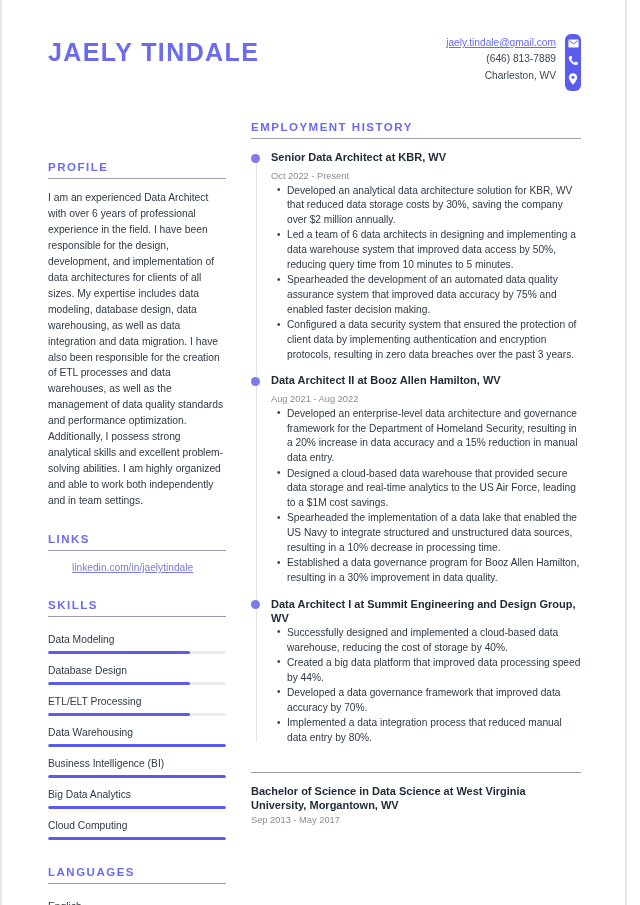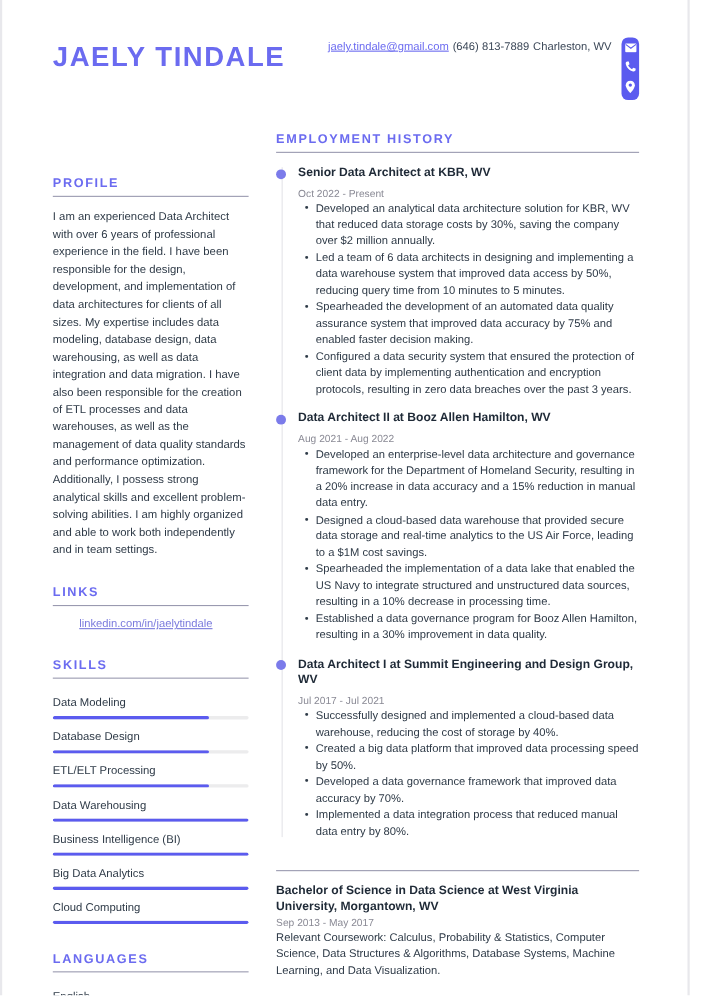--- a/index.html
+++ b/index.html
@@ -49,21 +49,21 @@
 
   #contact-block {
     text-align: right;
     display: flex;
     align-items: flex-start;
     gap: 0px;
   }
 
   .contact-lines {
     display: flex;
-    flex-direction: row;
+    flex-direction: column;
     gap: 3.5px;
     padding-top: 3px;
     padding-right: 9px;
   }
 
   .contact-line {
     font-size: 10.2px;
     color: #3c4858;
     line-height: 1.25;
     white-space: nowrap;
@@ -395,38 +395,36 @@
               <ul class="job-bullets">
                 <li>Developed an enterprise-level data architecture and governance framework for the Department of Homeland Security, resulting in a 20% increase in data accuracy and a 15% reduction in manual data entry.</li>
                 <li>Designed a cloud-based data warehouse that provided secure data storage and real-time analytics to the US Air Force, leading to a $1M cost savings.</li>
                 <li>Spearheaded the implementation of a data lake that enabled the US Navy to integrate structured and unstructured data sources, resulting in a 10% decrease in processing time.</li>
                 <li>Established a data governance program for Booz Allen Hamilton, resulting in a 30% improvement in data quality.</li>
               </ul>
             </div>
             <div class="job">
               <span class="job-dot"></span>
               <div class="job-heading">Data Architect I at Summit Engineering and Design Group, WV</div>
-              <div class="job-dates">Jul 2017 - Jul 2021</div>
               <ul class="job-bullets">
                 <li>Successfully designed and implemented a cloud-based data warehouse, reducing the cost of storage by 40%.</li>
-                <li>Created a big data platform that improved data processing speed by 50%.</li>
+                <li>Created a big data platform that improved data processing speed by 44%.</li>
                 <li>Developed a data governance framework that improved data accuracy by 70%.</li>
                 <li>Implemented a data integration process that reduced manual data entry by 80%.</li>
               </ul>
             </div>
           </div>
       </div>
 
       <div class="section education">
         <div class="section-rule"></div>
         <div id="education-list">
             <div>
               <div class="edu-heading">Bachelor of Science in Data Science at West Virginia University, Morgantown, WV</div>
               <div class="edu-dates">Sep 2013 - May 2017</div>
-              <div class="edu-desc">Relevant Coursework: Calculus, Probability &amp; Statistics, Computer Science, Data Structures &amp; Algorithms, Database Systems, Machine Learning, and Data Visualization.</div>
             </div>
           </div>
       </div>
 
     </div>
 
   </div>
 
 </div>
 

